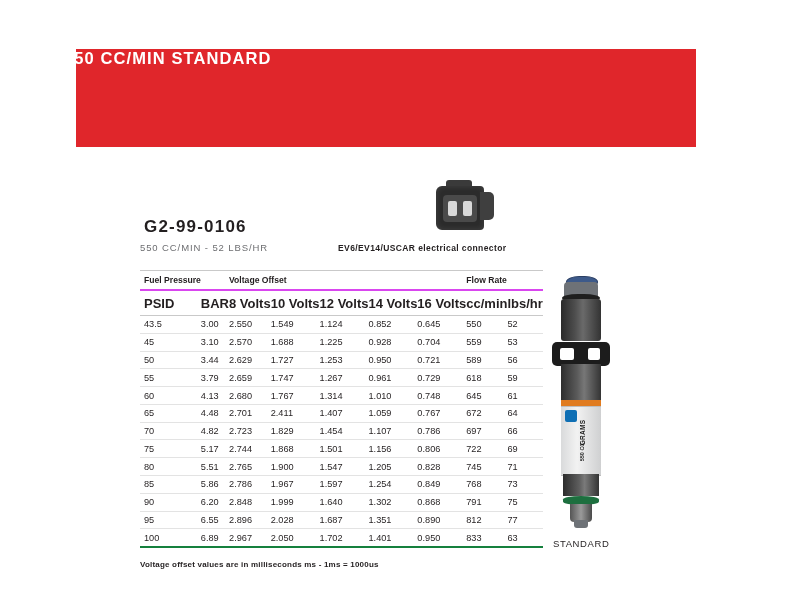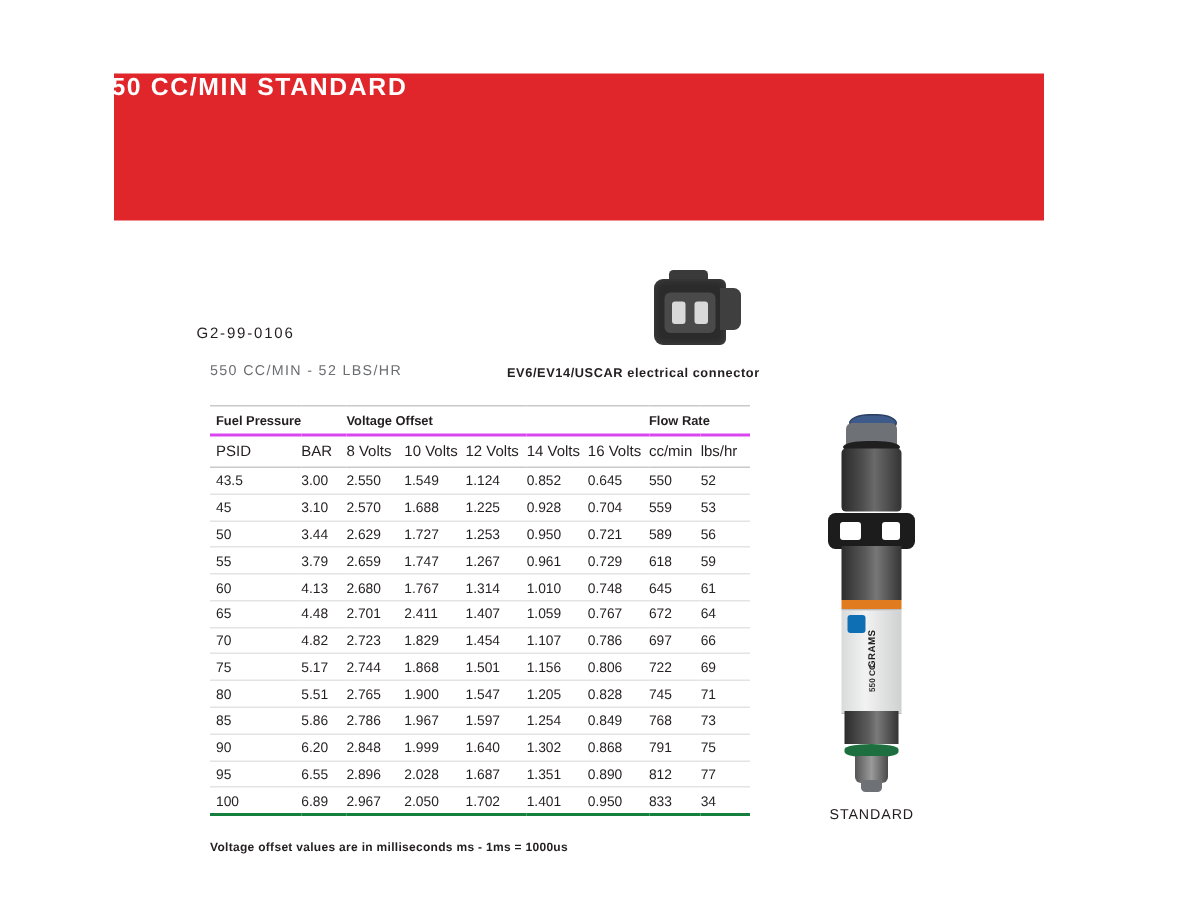--- a/index.html
+++ b/index.html
@@ -39,24 +39,24 @@
     font-size: 16.5px;
     font-weight: bold;
     letter-spacing: 1.1px;
     color: #ffffff;
     white-space: nowrap;
   }
 
   
   .part-number {
     position: absolute;
-    left: 131px;
+    left: 144px;
     top: 205px;
-    font-size: 10px;
-    font-weight: normal;
+    font-size: 17px;
+    font-weight: bold;
     letter-spacing: 1.2px;
     color: #231f20;
     white-space: nowrap;
   }
   .part-subtitle {
     position: absolute;
     left: 140px;
     top: 230px;
     font-size: 9.5px;
     letter-spacing: 0.9px;
@@ -143,22 +143,22 @@
   tr.group-row th {
     font-size: 8.6px;
     font-weight: bold;
     padding: 4px 0 4px 0;
     border-top: 1px solid #c9c9c9;
     border-bottom: 2px solid #d946ef;
     color: #231f20;
   }
   tr.group-row th.c { text-align: left; }
   tr.head-row th {
-    font-size: 10px;
-    font-weight: normal;
+    font-size: 13px;
+    font-weight: bold;
     padding: 5px 0 4px 0;
     border-bottom: 1px solid #c9c9c9;
   }
   tr.data-row td {
     font-size: 9.2px;
     padding: 3.4px 0 3.4px 0;
     border-bottom: 1px solid #e3e3e3;
   }
   tr.data-row:last-child td {
     border-bottom: 2px solid #15803d;
@@ -468,21 +468,21 @@
         </tr>
         <tr class="data-row">
           <td class="col-psid">100</td>
           <td class="col-bar">6.89</td>
           <td class="col-v">2.967</td>
           <td class="col-v">2.050</td>
           <td class="col-v">1.702</td>
           <td class="col-v">1.401</td>
           <td class="col-v">0.950</td>
           <td class="col-flow">833</td>
-          <td class="col-flow">34</td>
+          <td class="col-flow">63</td>
         </tr>
       </tbody>
     </table>
   </div>
 
   <div class="table-note">Voltage offset values are in milliseconds ms - 1ms = 1000us</div>
 
   <div class="injector">
     <div class="inj-part inj-oring-top"></div>
     <div class="inj-part inj-cap"></div>

